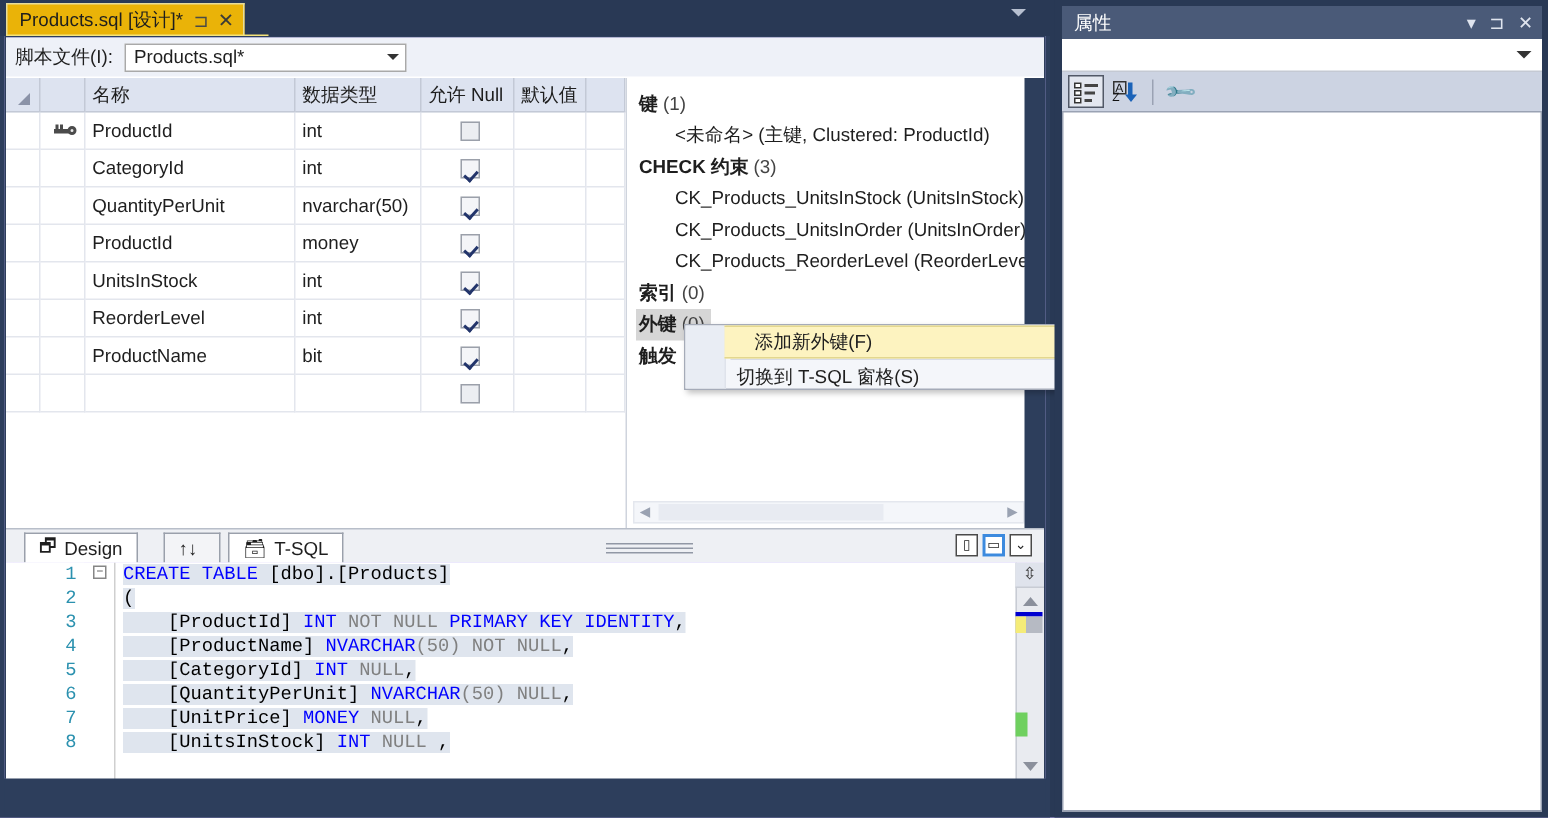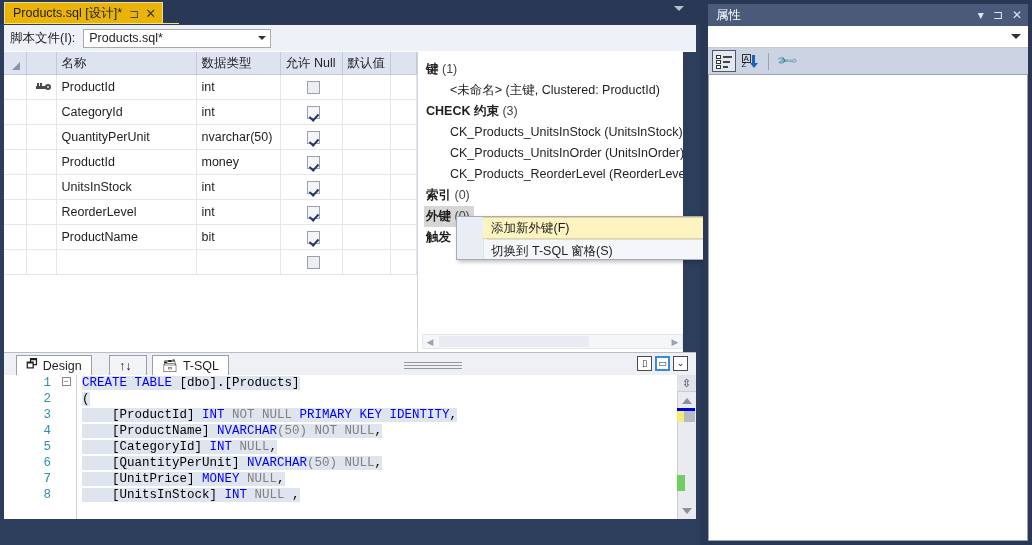--- a/index.html
+++ b/index.html
@@ -200,21 +200,21 @@
   .ctxmenu{
     position:absolute;left:456px;top:216px;width:267px;height:44px;
     background:#f4f6fa;border:1px solid #a5abb8;box-sizing:border-box;
     box-shadow:2px 2px 4px rgba(0,0,0,.25);
   }
   .ctx-gutter{position:absolute;left:0;top:0;bottom:0;width:26px;background:#e9edf4;border-right:1px solid #dfe3eb;}
   .ctx-item{
     position:relative;height:22px;display:flex;align-items:center;
     padding-left:34px;font-size:12.5px;color:#1e1e1e;box-sizing:border-box;
   }
-  .ctx-item.hl{background:#fdf3c0;border:1px solid #e3d78e;border-left:none;border-right:none;margin-left:26px;padding-left:8px;}
+  .ctx-item.hl{background:#fdf3c0;border:1px solid #e3d78e;border-left:none;border-right:none;margin-left:26px;padding-left:20px;}
   .ctx-sep{margin-left:30px;margin-right:4px;height:1px;background:#d8dce4;}
 </style>
 </head>
 <body>
 
 <div class="app">
 
   <div class="doc-window">
 
     <div class="tabstrip">

